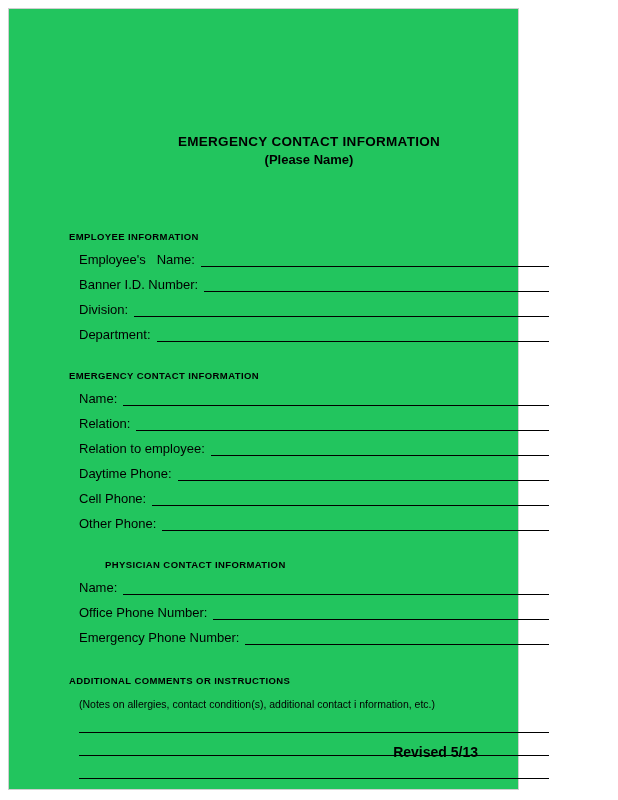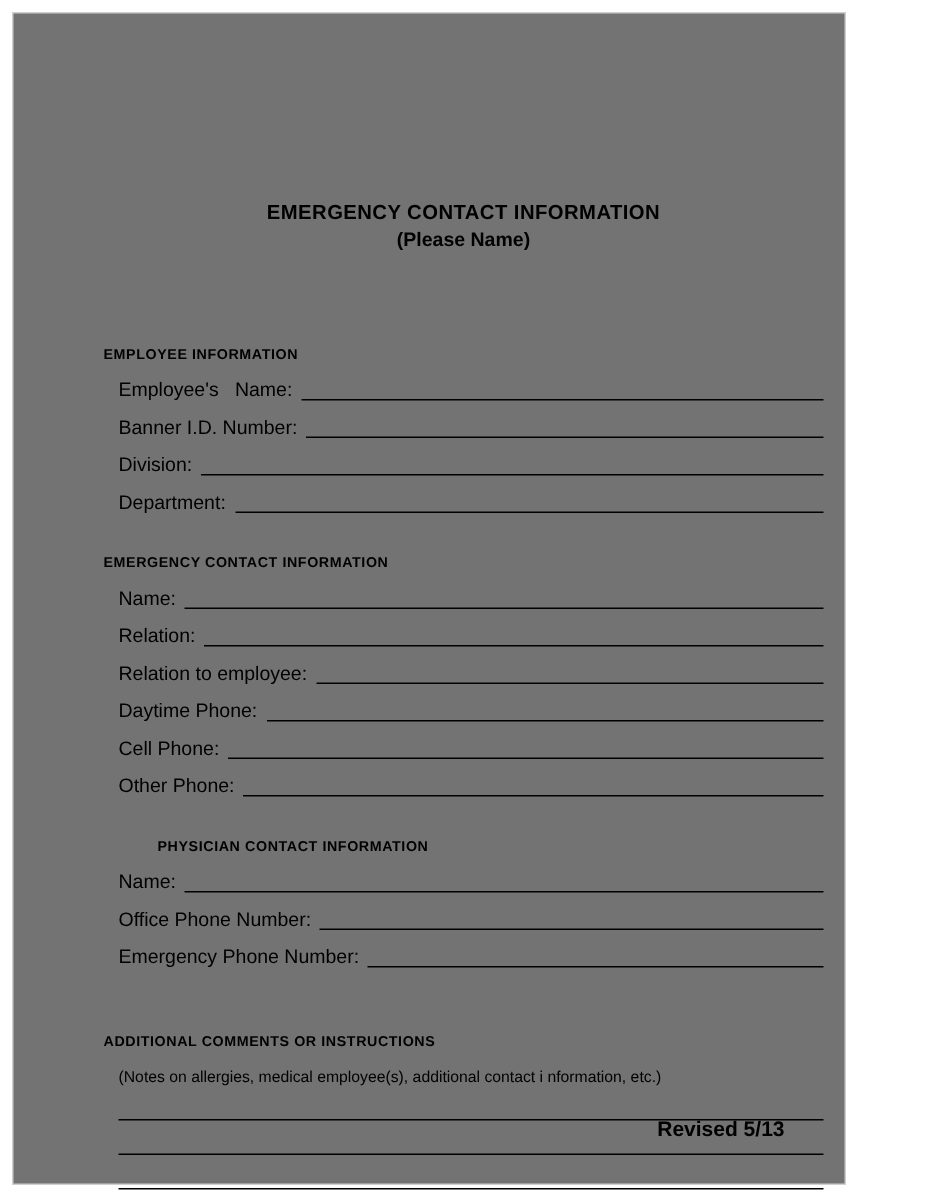--- a/index.html
+++ b/index.html
@@ -12,23 +12,23 @@
     height: 800px;
     font-family: "Liberation Sans", sans-serif;
     color: #000000;
     position: relative;
     overflow: hidden;
   }
   .page {
     position: absolute;
     left: 8px;
     top: 8px;
-    width: 556px;
+    width: 511px;
     height: 782px;
-    background: #737373;
+    background: #22c55e;
     border: 1px solid #cfcfcf;
     box-sizing: border-box;
   }
   .content {
     position: absolute;
     left: 60px;
     top: 0;
     width: 480px;
   }
   .title-block {
@@ -46,21 +46,21 @@
     margin-top: 3px;
   }
   .section-head {
     font-size: 9.5px;
     font-weight: bold;
     letter-spacing: 0.4px;
   }
   .sec1 { margin-top: 64px; }
   .sec2 { margin-top: 28px; }
   .sec3 { margin-top: 28px; padding-left: 36px; }
-  .sec4 { margin-top: 44px; }
+  .sec4 { margin-top: 30px; }
 
   .row {
     display: flex;
     align-items: flex-end;
     margin-top: 9px;
     height: 16px;
   }
   .row .label {
     font-size: 13px;
     white-space: pre;
@@ -158,21 +158,21 @@
     <div class="row">
       <span class="label">Office Phone Number:</span>
       <span class="line"></span>
     </div>
     <div class="row">
       <span class="label">Emergency Phone Number:</span>
       <span class="line"></span>
     </div>
 
     <div class="section-head sec4">ADDITIONAL COMMENTS OR INSTRUCTIONS</div>
-    <div class="note">(Notes on allergies, medical employee(s), additional contact i   nformation, etc.)</div>
+    <div class="note">(Notes on allergies, contact condition(s), additional contact i   nformation, etc.)</div>
 
     <div class="blank-line"></div>
     <div class="blank-line"></div>
     <div class="blank-line"></div>
 
   </div>
 
   <div class="revised">Revised 5/13</div>
 </div>
 

